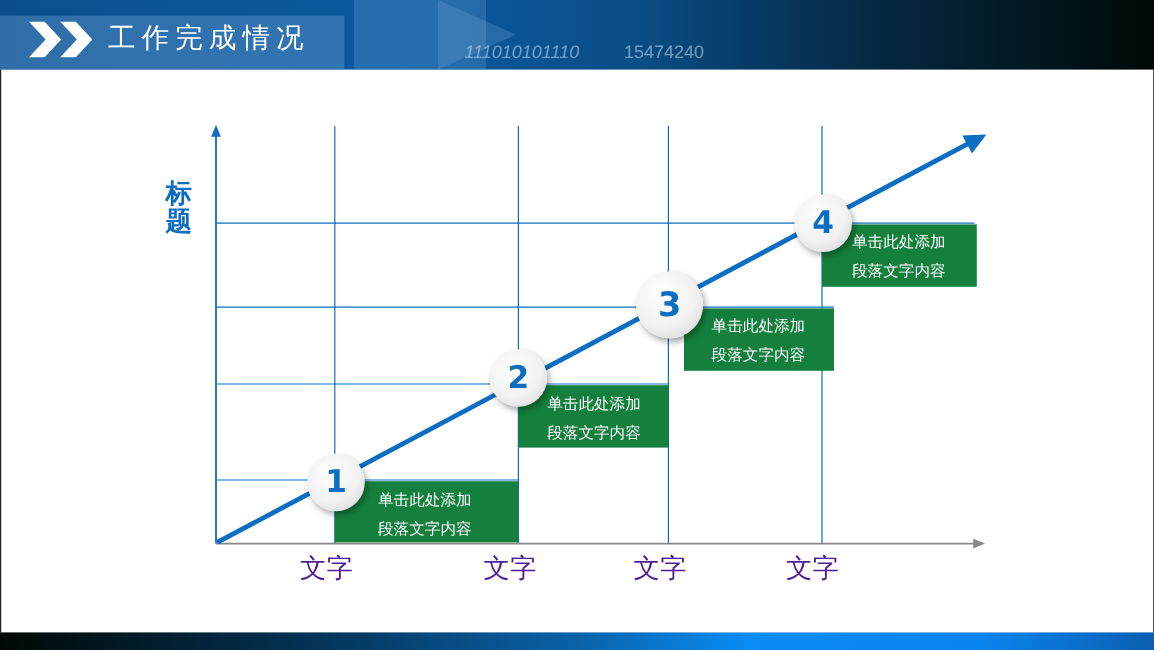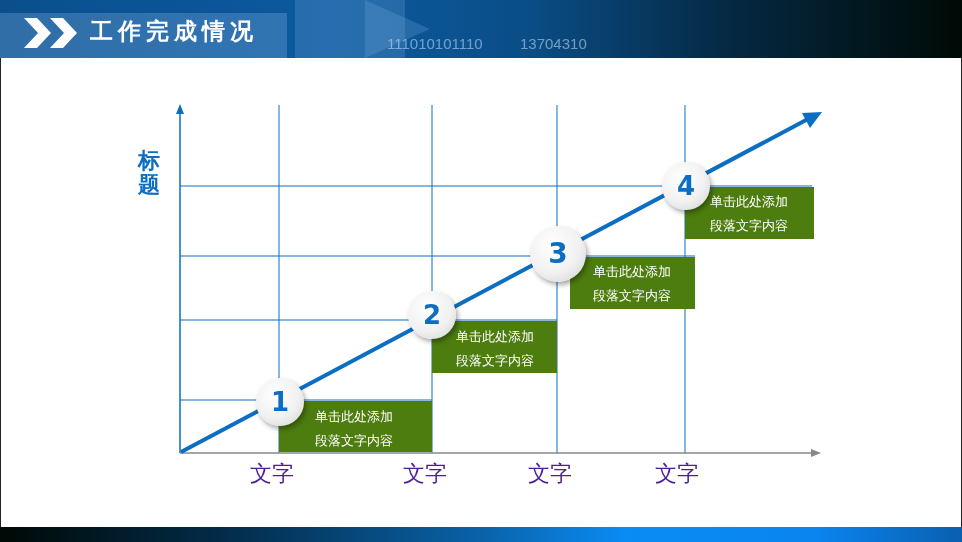--- a/index.html
+++ b/index.html
@@ -3,39 +3,39 @@
 <meta charset="utf-8">
 <style>
   html,body{margin:0;padding:0;}
   body{width:962px;height:542px;position:relative;overflow:hidden;background:#fff;font-family:"Liberation Sans","DejaVu Sans",sans-serif;}
   .header{position:absolute;left:0;top:0;width:962px;height:58px;background:linear-gradient(90deg,#0a4f8c 0%,#0b5aa0 35%,#0a4d86 55%,#052a45 75%,#000a05 100%);overflow:hidden;}
   .header .band{position:absolute;left:0;top:13px;width:287px;height:45px;background:rgba(120,170,220,0.35);}
   .header .arrowbg{position:absolute;left:295px;top:0;width:110px;height:58px;background:rgba(120,170,220,0.25);}
   .header .arrowhead{position:absolute;left:365px;top:0;width:0;height:0;border-top:29px solid transparent;border-bottom:29px solid transparent;border-left:65px solid rgba(120,170,220,0.25);}
   .header .bin{position:absolute;color:rgba(200,225,250,0.55);font-size:15px;}
   .chev{position:absolute;top:18px;}
-  .title{position:absolute;left:90px;top:16px;color:#fff;font-size:23px;font-weight:bold;letter-spacing:5px;}
+  .title{position:absolute;left:90px;top:16px;color:#fff;font-size:23px;font-weight:normal;letter-spacing:5px;}
   .footer{position:absolute;left:0;top:527px;width:962px;height:15px;background:linear-gradient(90deg,#000905 0%,#032f4f 25%,#0a62a8 50%,#0a8cf5 65%,#0a84ee 85%,#0a5fb0 100%);}
   .frame{position:absolute;left:0;top:58px;width:1px;height:469px;background:#222;}
   .frame.r{left:961px;}
   .ylabel{position:absolute;left:136px;top:110px;width:26px;color:#0b6ec2;font-size:22px;font-weight:bold;line-height:24px;text-align:center;margin-top:39px;}
   .xlabel{position:absolute;top:459px;color:#4c1d95;font-size:22px;}
-  .box{position:absolute;background:#4d7c0f;color:#fff;font-size:13px;line-height:24px;padding-left:36px;box-sizing:border-box;}
+  .box{position:absolute;background:#15803d;color:#fff;font-size:13px;line-height:24px;padding-left:36px;box-sizing:border-box;}
   .badge{position:absolute;width:48px;height:48px;border-radius:50%;background:radial-gradient(circle at 40% 35%,#ffffff 0%,#f1f1f1 55%,#cfcfcf 100%);box-shadow:2px 3px 5px rgba(0,0,0,0.35);color:#0b6ec2;font-weight:bold;font-size:26px;text-align:center;line-height:48px;font-family:"DejaVu Sans",sans-serif;}
   svg.grid{position:absolute;left:0;top:0;}
 </style>
 </head>
 <body>
 
 <div class="header">
   <div class="band"></div>
   <div class="arrowbg"></div>
   <div class="arrowhead"></div>
-  <span class="bin" style="left:387px;top:35px;">111010101110</span>
-  <span class="bin" style="left:520px;top:35px;">13704310</span>
+  <span class="bin" style="left:387px;top:35px;font-style:italic;">111010101110</span>
+  <span class="bin" style="left:520px;top:35px;">15474240</span>
   <svg class="chev" style="left:24px;" width="56" height="30" viewBox="0 0 56 30">
     <polygon points="0,0 13,0 27,15 13,30 0,30 14,15" fill="#fff"></polygon>
     <polygon points="26,0 39,0 53,15 39,30 26,30 40,15" fill="#fff"></polygon>
   </svg>
   <div class="title">工作完成情况</div>
 </div>
 
 <div class="frame"></div>
 <div class="frame r"></div>
 

